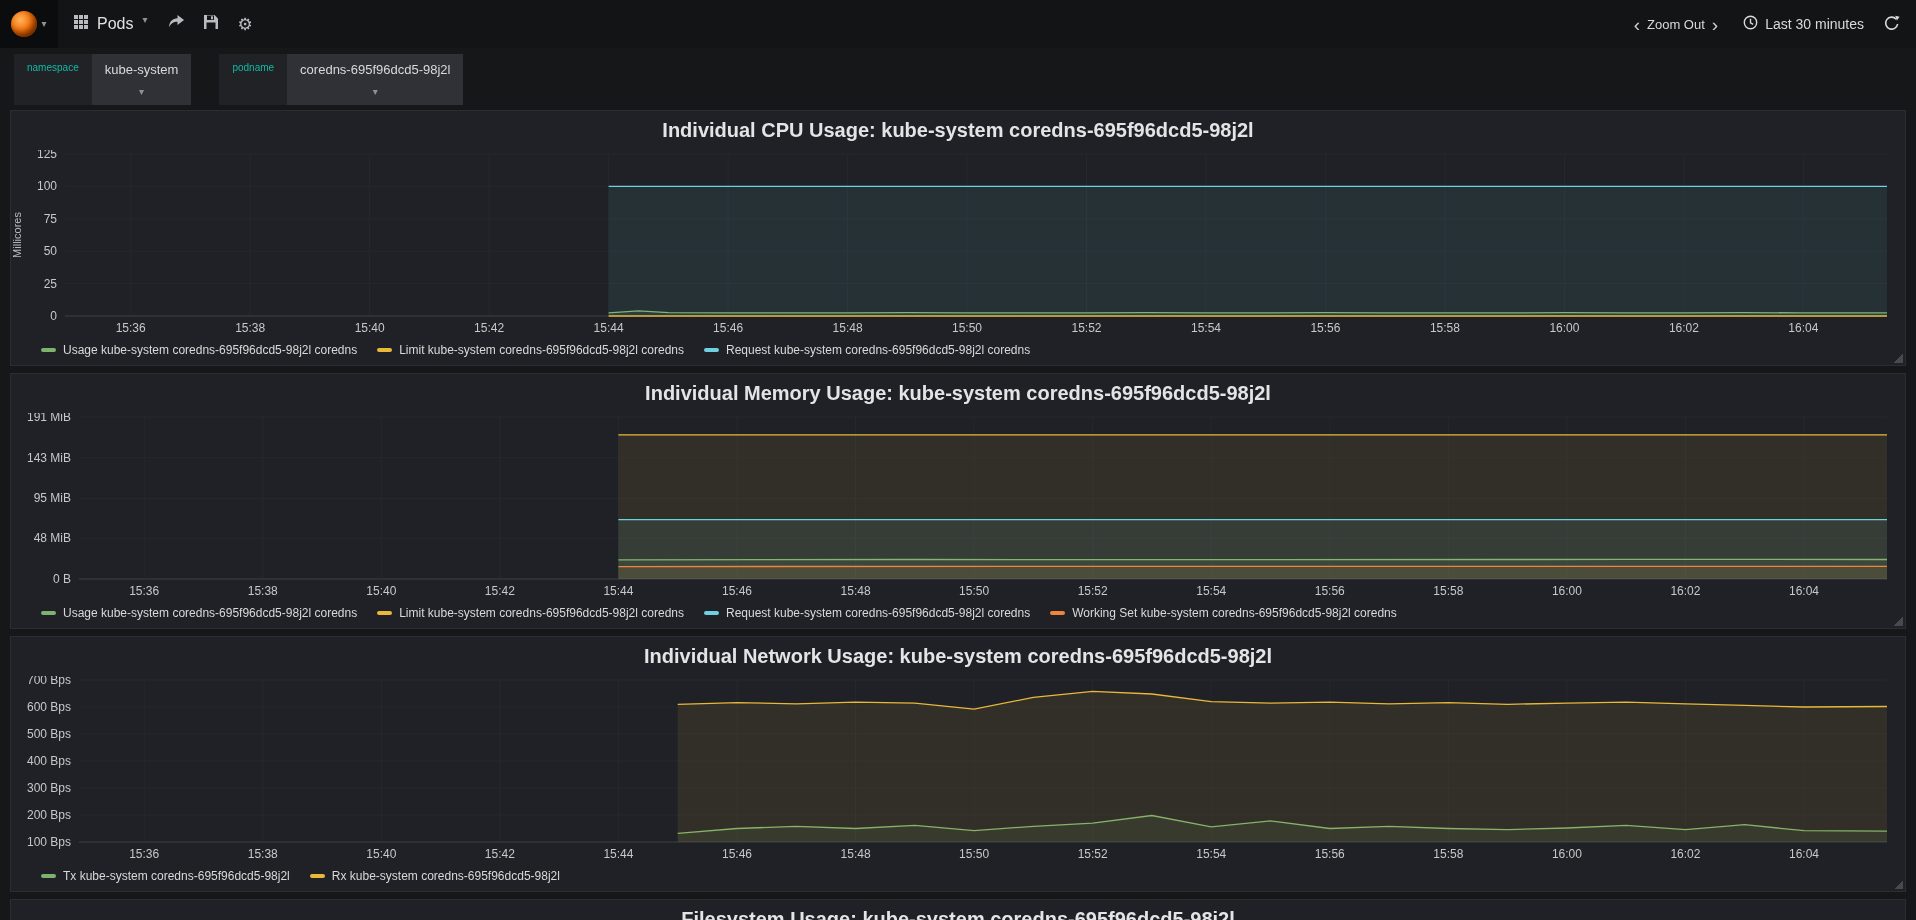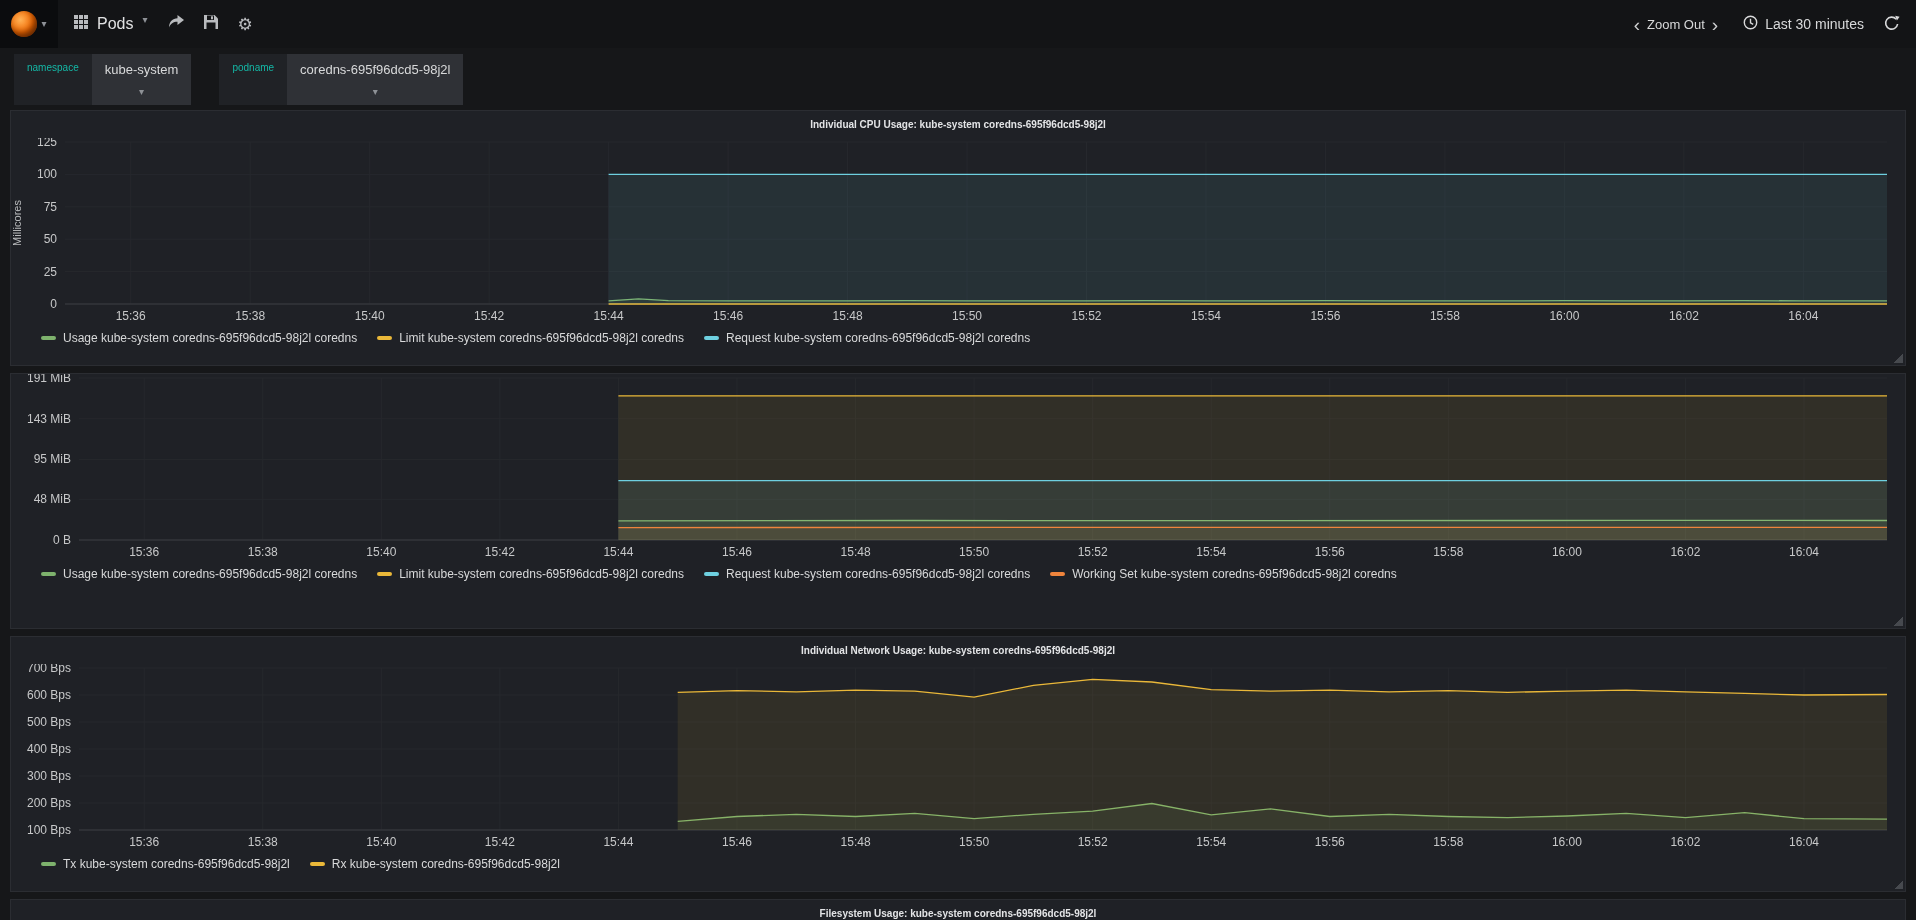--- a/index.html
+++ b/index.html
@@ -35,21 +35,21 @@
   .submenu { height:62px; display:flex; align-items:center; padding-left:14px; gap:28px; }
   .var-group { display:flex; }
   .var-label { background:#202226; color:#14b8a6; font-size:10px; padding:8px 13px; }
   .var-value { background:#2f3136; color:#d8d9da; font-size:13px; padding:8px 13px;
     border:none; font-family:inherit; display:flex; gap:10px; align-items:center; cursor:pointer;flex-direction:column; }
 
   
   main { padding:0 10px; position:relative; }
   .panel { position:relative; background:#1f2126; border:1px solid #2b2d32;
     margin-bottom:7px; height:256px; overflow:hidden; }
-  .panel-title { text-align:center; font-size:10px; font-weight:bold; color:#e3e4e6;
+  .panel-title { text-align:center; font-size:20px; font-weight:bold; color:#e3e4e6;
     padding:8px 0; cursor:pointer; }
   .chart { height:192px; }
   .legend { padding:1px 0 0 30px; font-size:12px; display:flex; flex-wrap:wrap;
     gap:4px 20px; color:#d8d9da; }
   .legend-item { display:inline-flex; align-items:center; cursor:pointer; }
   .legend-marker { display:inline-block; width:15px; height:4px; border-radius:2px; margin-right:7px; }
   .resize-handle { position:absolute; right:2px; bottom:2px; width:10px; height:10px;
     cursor:nwse-resize; background:linear-gradient(135deg, transparent 55%, #54575c 55%); opacity:.75; }
   .panel-partial { height:32px; margin-bottom:0; }
   .row-handle { position:absolute; left:-8px; top:2px; color:#5a5d61; font-size:12px;
@@ -216,20 +216,21 @@
         </span>
         <span class="legend-item">
           <span class="legend-marker" style="background: rgb(110, 208, 224);"></span>
           <span>Request kube-system coredns-695f96dcd5-98j2l coredns</span>
         </span>
       </div>
     <div class="resize-handle"></div>
   </section>
 
   <section class="panel">
+    <div class="panel-title">Individual Memory Usage: kube-system coredns-695f96dcd5-98j2l</div>
     <div class="chart"><svg width="1894" height="192">
           <g>
             <line x1="133.2065573770492" x2="133.2065573770492" y1="4" y2="166" stroke="#26282d" stroke-width="1"></line>
             <line x1="251.7639344262295" x2="251.7639344262295" y1="4" y2="166" stroke="#26282d" stroke-width="1"></line>
             <line x1="370.3213114754098" x2="370.3213114754098" y1="4" y2="166" stroke="#26282d" stroke-width="1"></line>
             <line x1="488.87868852459013" x2="488.87868852459013" y1="4" y2="166" stroke="#26282d" stroke-width="1"></line>
             <line x1="607.4360655737705" x2="607.4360655737705" y1="4" y2="166" stroke="#26282d" stroke-width="1"></line>
             <line x1="725.9934426229507" x2="725.9934426229507" y1="4" y2="166" stroke="#26282d" stroke-width="1"></line>
             <line x1="844.5508196721312" x2="844.5508196721312" y1="4" y2="166" stroke="#26282d" stroke-width="1"></line>
             <line x1="963.1081967213115" x2="963.1081967213115" y1="4" y2="166" stroke="#26282d" stroke-width="1"></line>

